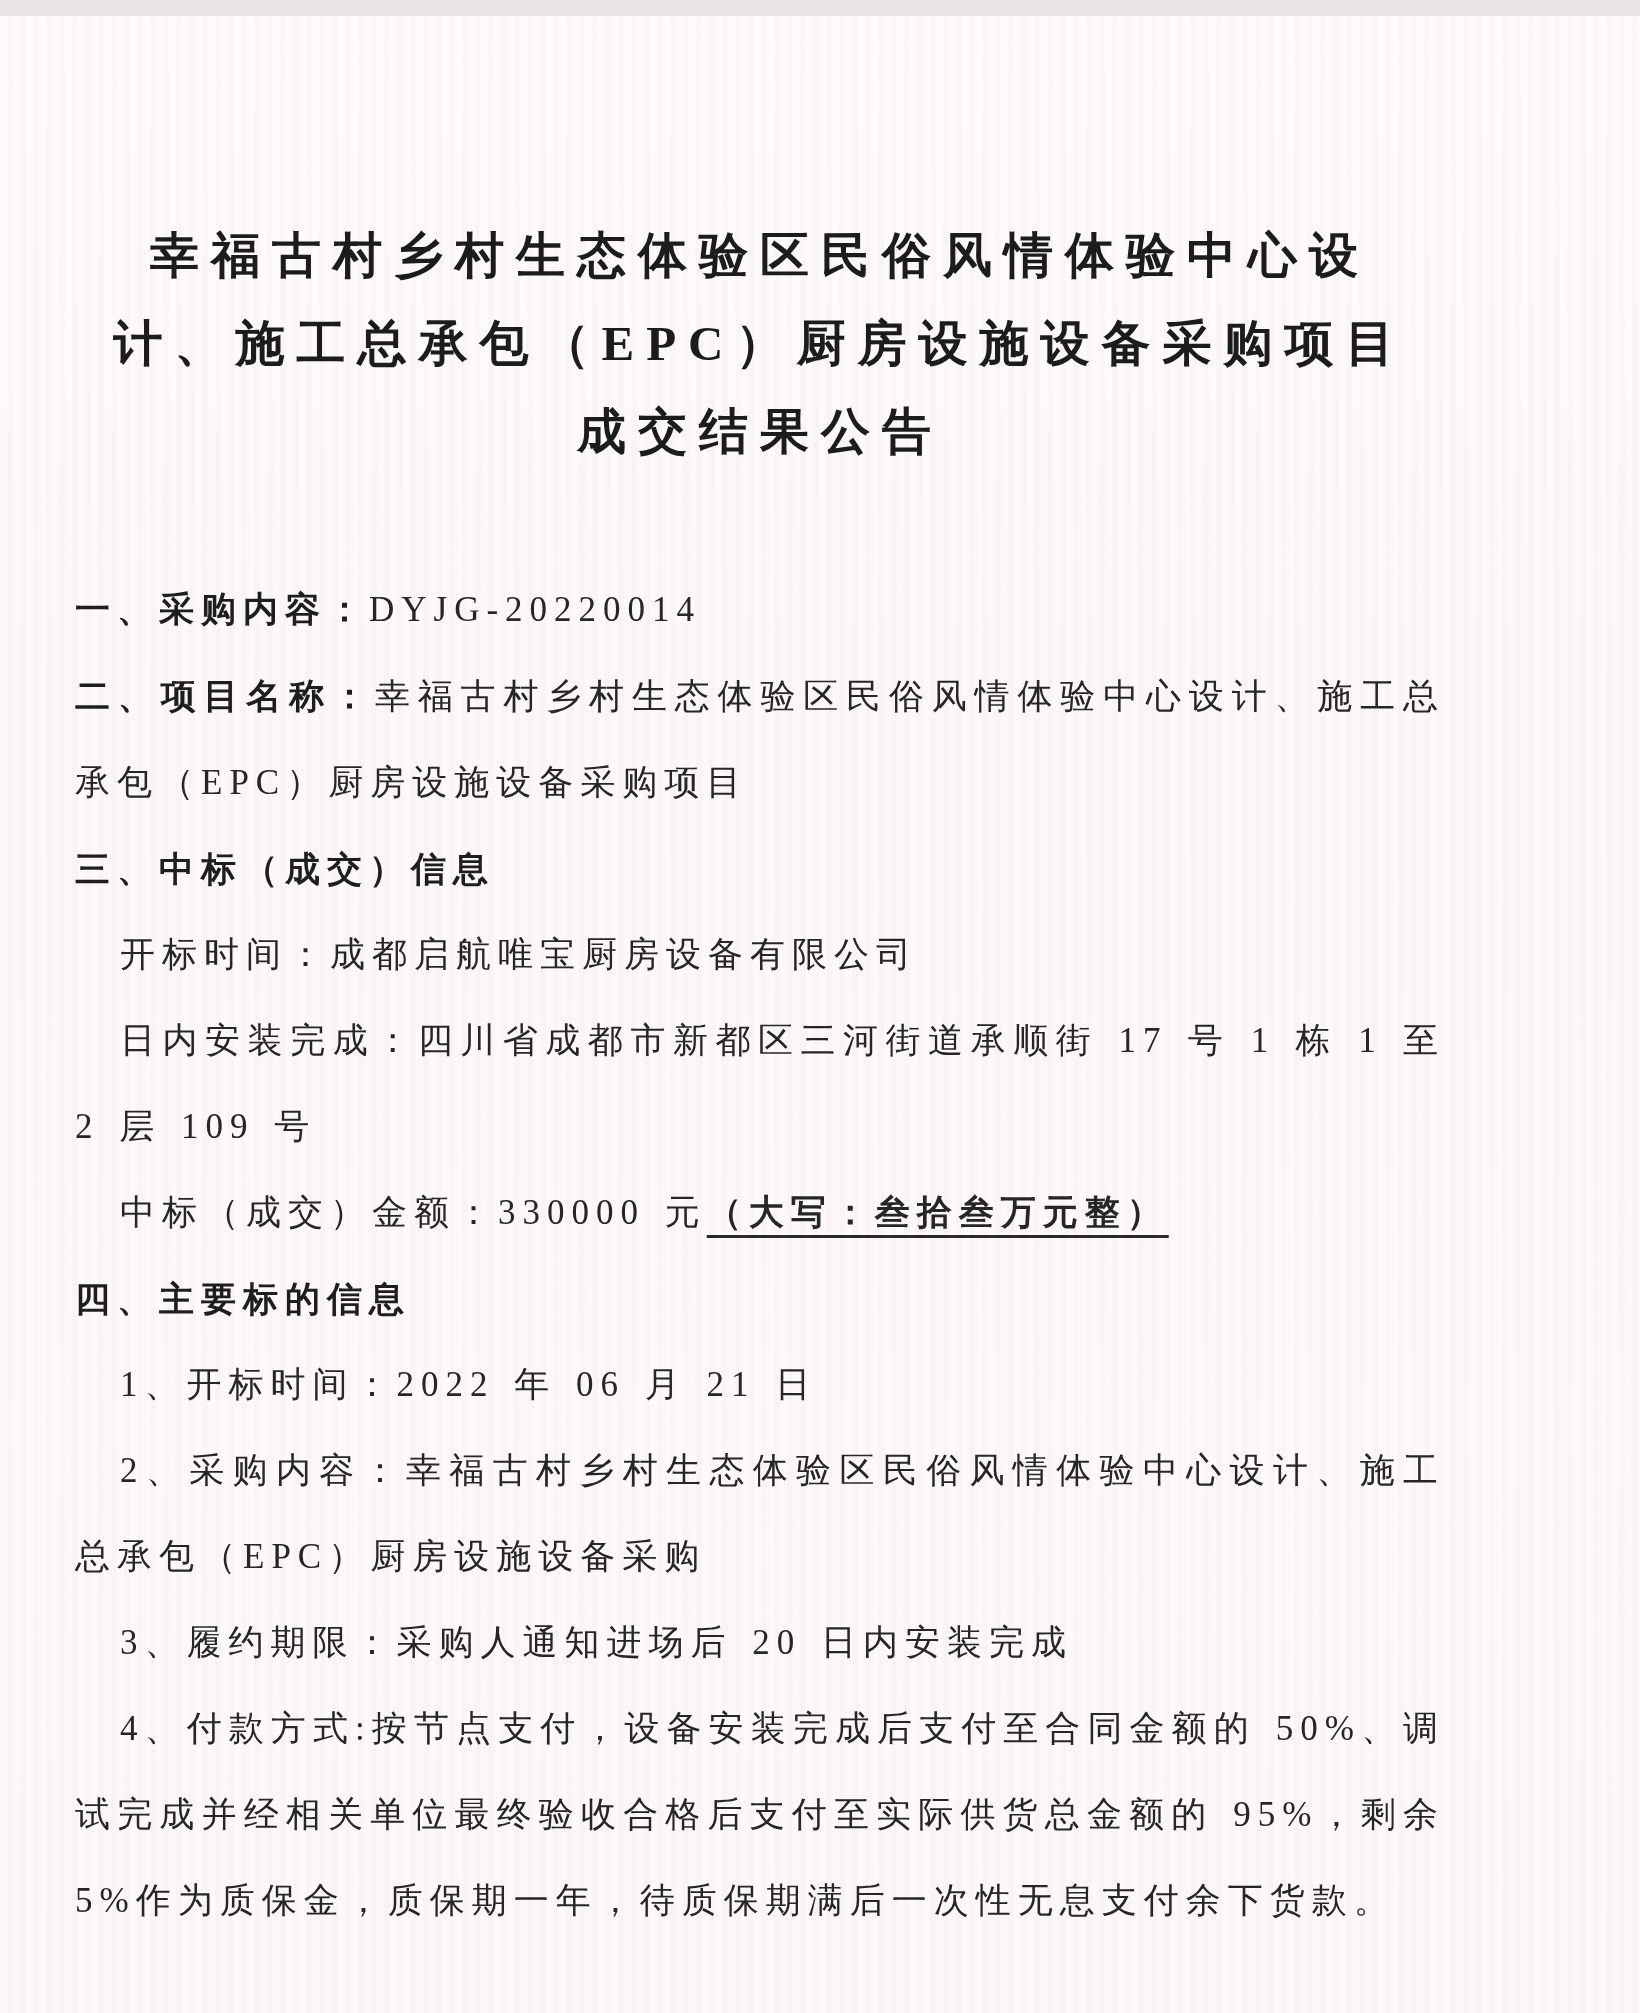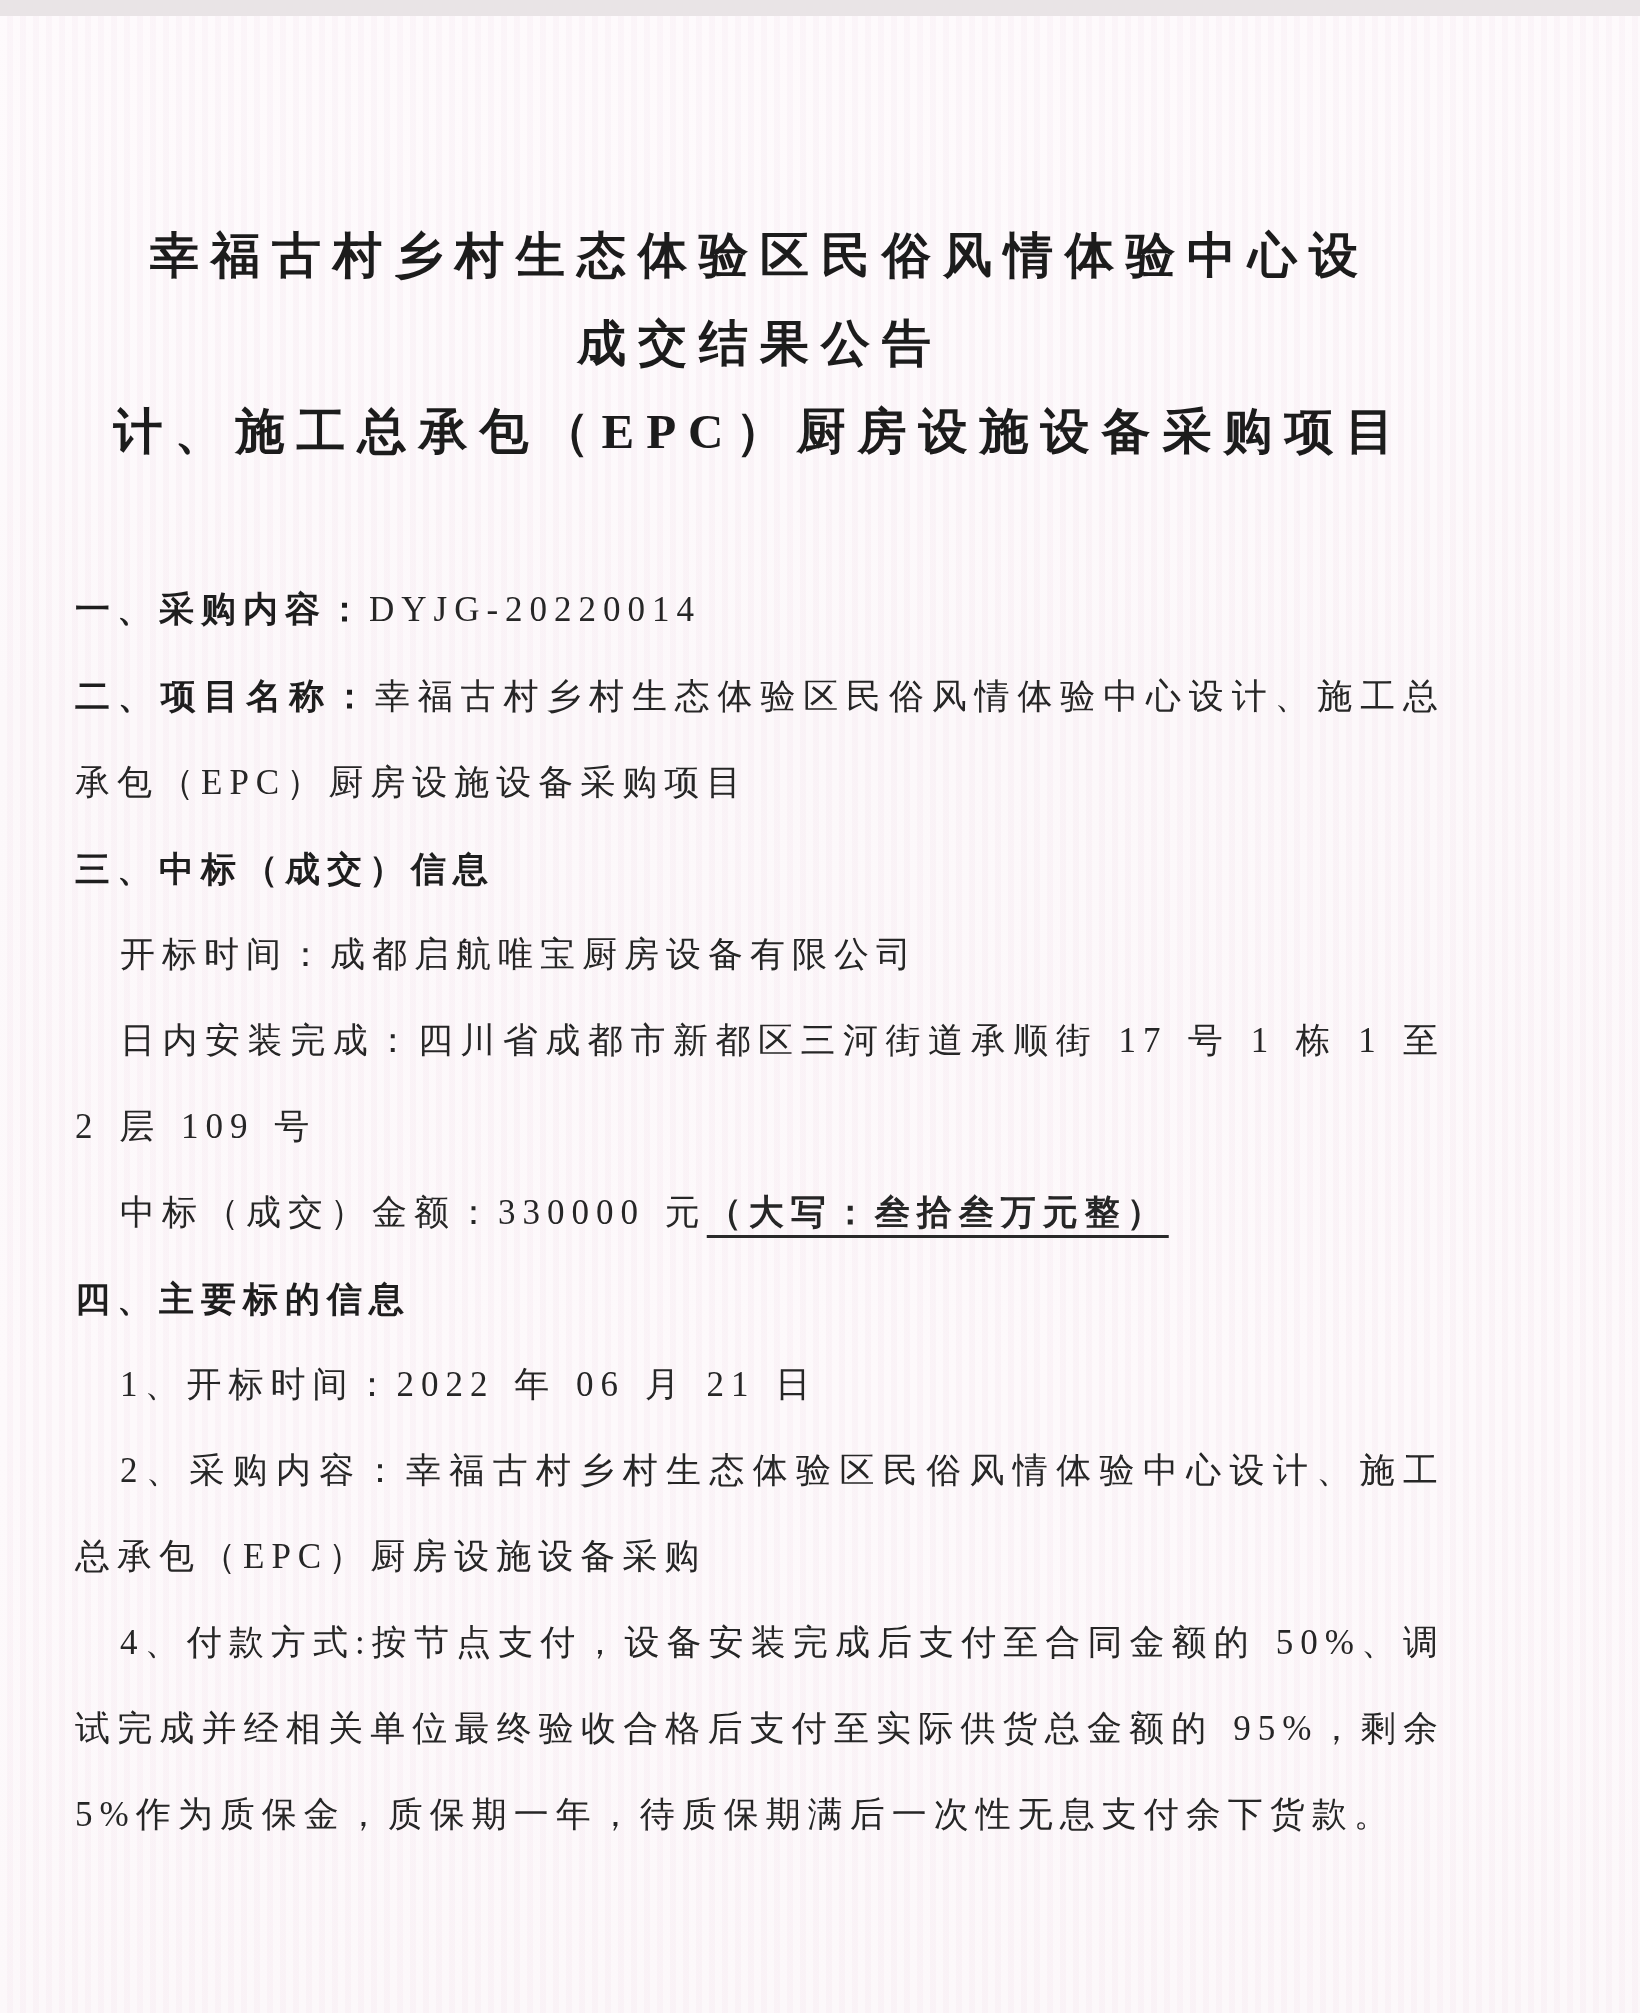--- a/index.html
+++ b/index.html
@@ -64,22 +64,22 @@
   }
 </style>
 </head>
 <body>
 
 <div class="page">
   <div class="content">
 
     <h1 class="doc-title">
       <span class="t-line">幸福古村乡村生态体验区民俗风情体验中心设</span>
+      <span class="t-line">计、施工总承包（EPC）厨房设施设备采购项目</span>
       <span class="t-line">成交结果公告</span>
-      <span class="t-line">计、施工总承包（EPC）厨房设施设备采购项目</span>
     </h1>
 
     <div class="body-text">
 
       <p><span class="sec-label">一、采购内容：</span><span>DYJG-20220014</span></p>
 
       <p><span class="sec-label">二、项目名称：</span><span>幸福古村乡村生态体验区民俗风情体验中心设计、施工总承包（EPC）厨房设施设备采购项目</span></p>
 
       <p class="sec-heading">三、中标（成交）信息</p>
 
@@ -88,18 +88,19 @@
       <p class="indent"><span>日内安装完成：</span><span>四川省成都市新都区三河街道承顺街 17 号 1 栋 1 至 2 层 109 号</span></p>
 
       <p class="indent"><span>中标（成交）金额：</span><span>330000 元</span><span class="underlined">（大写：叁拾叁万元整）</span></p>
 
       <p class="sec-heading">四、主要标的信息</p>
 
       <p class="indent">1、开标时间：2022 年 06 月 21 日</p>
 
       <p class="indent">2、采购内容：幸福古村乡村生态体验区民俗风情体验中心设计、施工总承包（EPC）厨房设施设备采购</p>
 
+      <p class="indent">3、履约期限：采购人通知进场后 20 日内安装完成</p>
 
       <p class="indent">4、付款方式:按节点支付，设备安装完成后支付至合同金额的 50%、调试完成并经相关单位最终验收合格后支付至实际供货总金额的 95%，剩余 5%作为质保金，质保期一年，待质保期满后一次性无息支付余下货款。</p>
 
     </div>
   </div>
 </div>
 
 </body></html>

